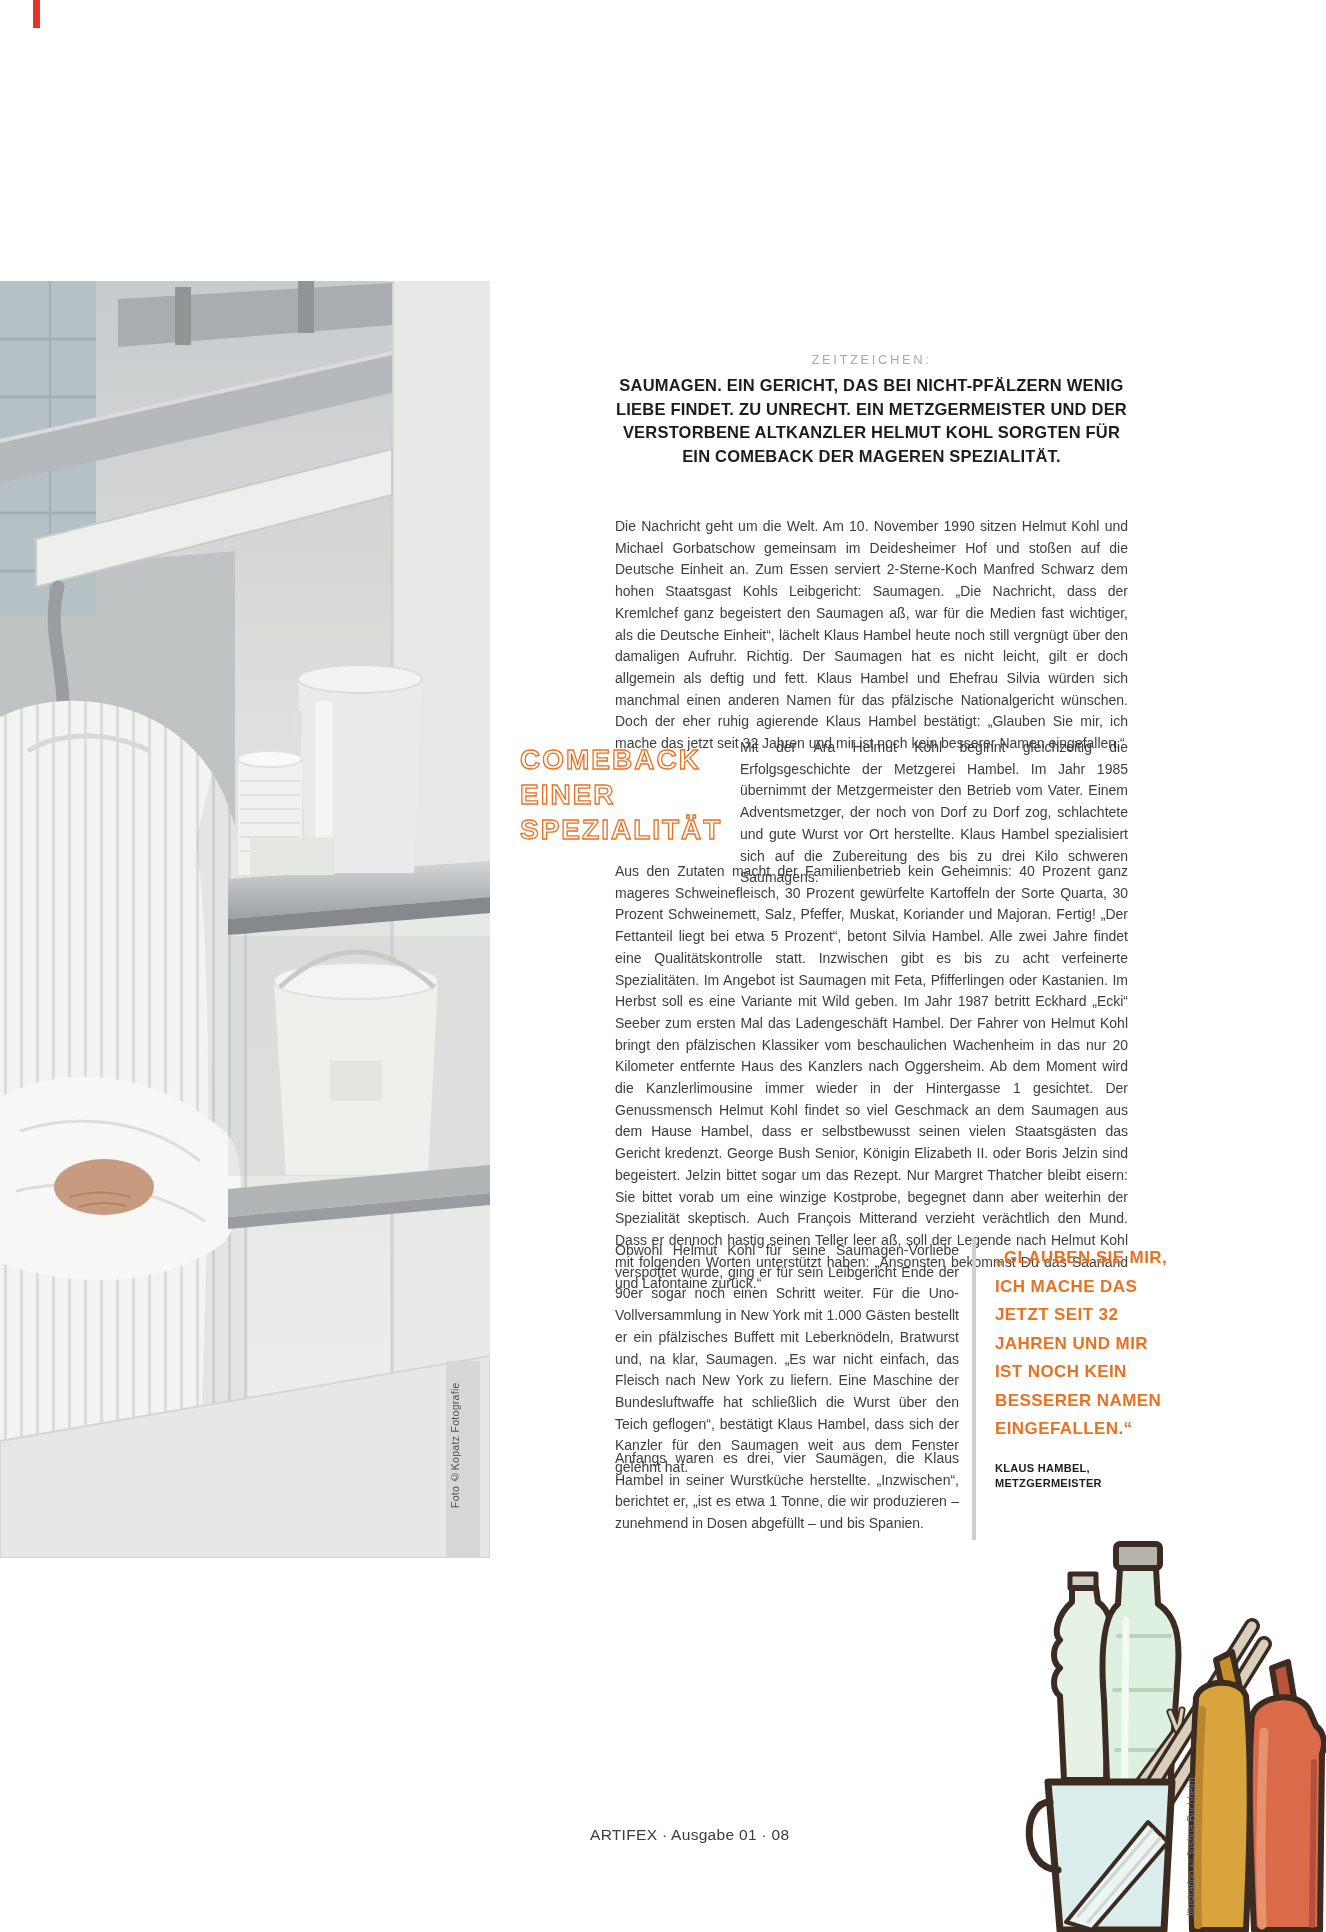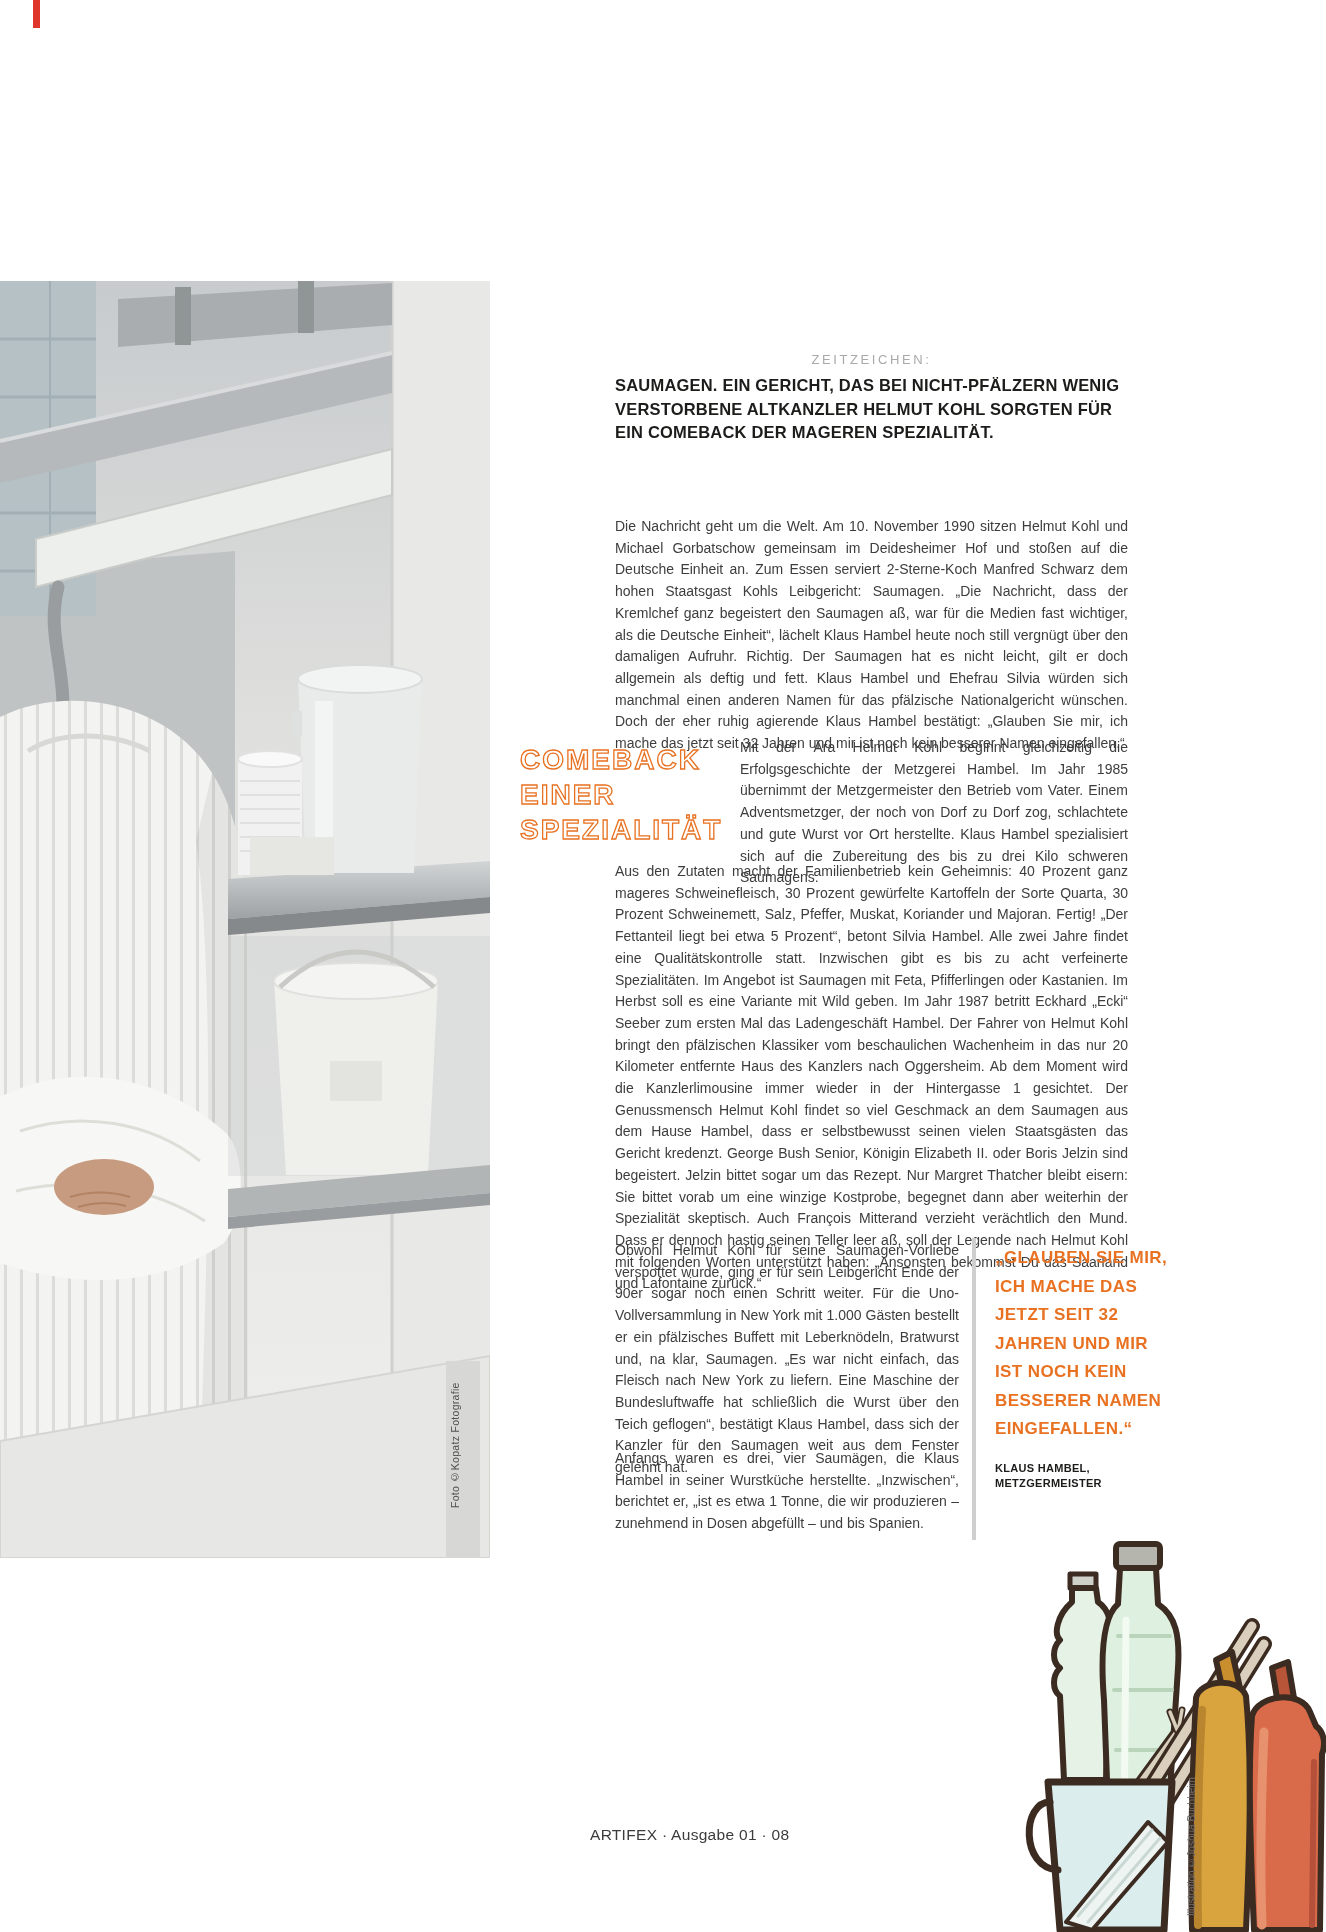--- a/index.html
+++ b/index.html
@@ -12,21 +12,21 @@
   .photo svg{display:block;}
   .photo-credit{
     position:absolute;left:449px;top:1386px;height:122px;
     writing-mode:vertical-rl;transform:rotate(180deg);
     font-size:10.5px;color:#4f4f4f;letter-spacing:.3px;white-space:nowrap;
   }
   .kicker{
     position:absolute;left:615px;top:352px;width:513px;text-align:center;
     font-size:13px;letter-spacing:2.6px;color:#A9A9A9;font-weight:400;
   }
-  .headline{position:absolute;left:615px;top:374px;width:513px;}
+  .headline{position:absolute;left:615px;top:374px;width:513px;text-align:center;}
   .hl-line{
     display:block;white-space:nowrap;font-weight:bold;font-size:16.5px;
     line-height:23.5px;color:#1C1C1B;letter-spacing:.2px;
   }
   .para{
     position:absolute;margin:0;font-size:14px;line-height:21.7px;color:#3D3D3D;
     text-align:justify;hyphens:auto;-webkit-hyphens:auto;
   }
   .para1{left:615px;top:516px;width:513px;}
   .para2{left:740px;top:737px;width:388px;}
@@ -163,20 +163,21 @@
       </g>
       <path d="M0,1160 L490,1075 L490,1277 L0,1277 Z" fill="#e7e7e5" stroke="#d5d5d2" stroke-width="2"></path>
       <rect x="446" y="1080" width="34" height="210" fill="#d7d7d5"></rect>
     </svg>
   </div>
   <div class="photo-credit">Foto ©Kopatz Fotografie</div>
 
   <div class="kicker">ZEITZEICHEN:</div>
   <div class="headline">
     <span class="hl-line">SAUMAGEN. EIN GERICHT, DAS BEI NICHT-PFÄLZERN WENIG</span>
+    <span class="hl-line">LIEBE FINDET. ZU UNRECHT. EIN METZGERMEISTER UND DER</span>
     <span class="hl-line">VERSTORBENE ALTKANZLER HELMUT KOHL SORGTEN FÜR</span>
     <span class="hl-line">EIN COMEBACK DER MAGEREN SPEZIALITÄT.</span>
   </div>
 
   <p class="para para1" lang="de">Die Nachricht geht um die Welt. Am 10. November 1990 sitzen Helmut Kohl und Michael Gorbatschow gemeinsam im Deidesheimer Hof und stoßen auf die Deutsche Einheit an. Zum Essen serviert 2-Sterne-Koch Manfred Schwarz dem hohen Staatsgast Kohls Leibgericht: Saumagen. „Die Nachricht, dass der Kremlchef ganz begeistert den Saumagen aß, war für die Medien fast wichtiger, als die Deutsche Einheit“, lächelt Klaus Hambel heute noch still vergnügt über den damaligen Aufruhr. Richtig. Der Saumagen hat es nicht leicht, gilt er doch allgemein als deftig und fett. Klaus Hambel und Ehefrau Silvia würden sich manchmal einen anderen Namen für das pfälzische Nationalgericht wünschen. Doch der eher ruhig agierende Klaus Hambel bestätigt: „Glauben Sie mir, ich mache das jetzt seit 32 Jahren und mir ist noch kein besserer Namen eingefallen.“</p>
 
   <div class="comeback">
     <span class="comeback-line">COMEBACK</span>
     <span class="comeback-line">EINER</span>
     <span class="comeback-line">SPEZIALITÄT</span>

